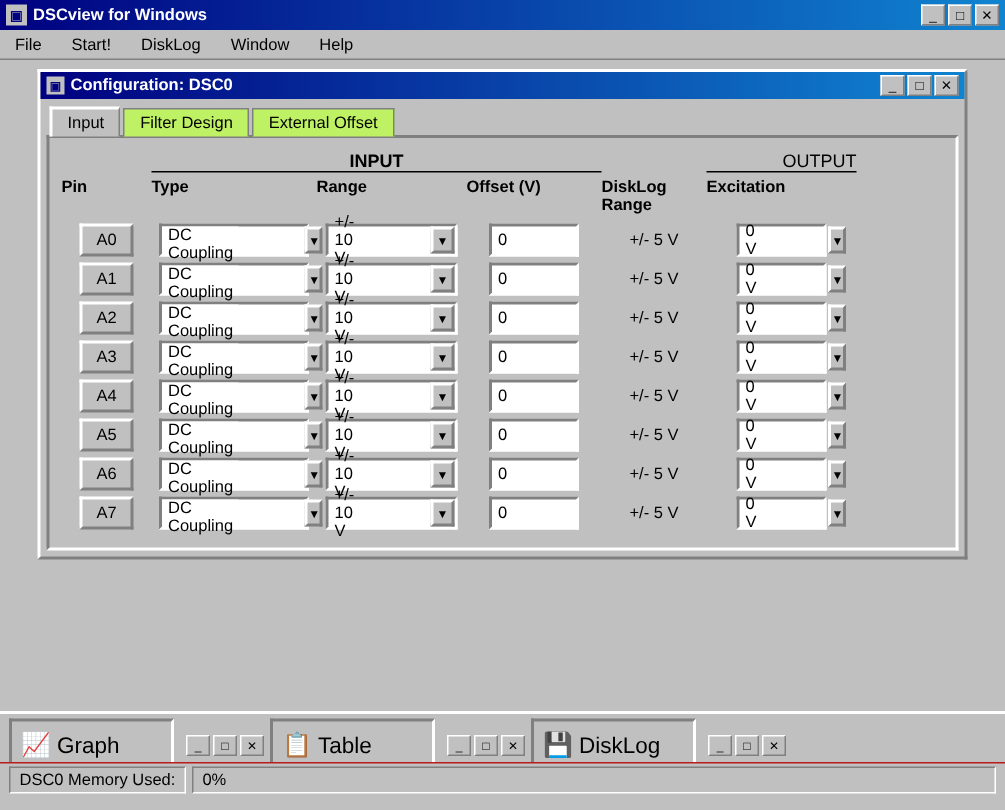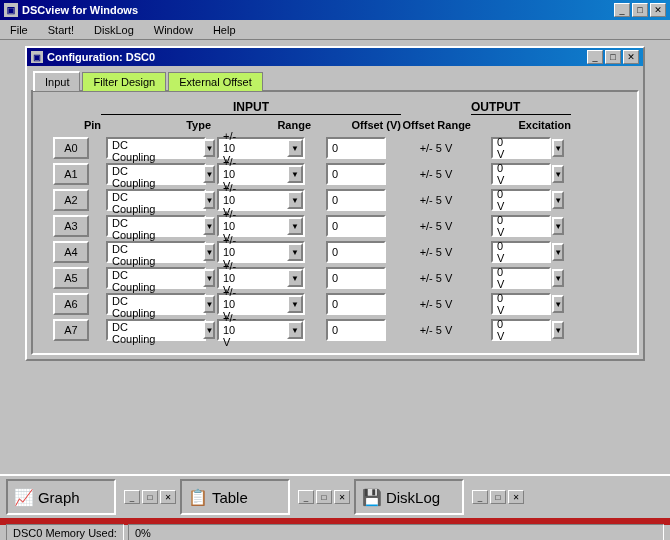--- a/index.html
+++ b/index.html
@@ -158,21 +158,21 @@
       border-color: #808080 #ffffff #ffffff #808080;
       padding: 8px;
       margin: 0 4px 4px;
     }
     .col-headers {
       display: grid;
       grid-template-columns: 60px 110px 100px 90px 70px 100px;
       margin-bottom: 4px;
     }
     .col-header {
-      text-align: right;
+      text-align: left;
       font-weight: bold;
       font-size: 11px;
       padding: 2px 0;
     }
 
     
     .data-row {
       display: grid;
       grid-template-columns: 60px 110px 100px 90px 70px 100px;
       align-items: center;
@@ -308,27 +308,27 @@
       font-size: 8px;
       display: flex;
       align-items: center;
       justify-content: center;
       cursor: pointer;
     }
 
     
     .status-bar {
       background: #c0c0c0;
-      border-top: 7px solid #b91c1c;
+      border-top: 1px solid #b91c1c;
       height: 22px;
       display: flex;
       align-items: center;
       padding: 0 6px;
       position: absolute;
-      bottom: 0;
+      bottom: 10px;
       left: 0;
       right: 0;
     }
     .status-segment {
       display: flex;
       align-items: center;
       border: 1px solid;
       border-color: #808080 #ffffff #ffffff #808080;
       padding: 0 6px;
       height: 18px;
@@ -389,29 +389,29 @@
         <span>External Offset</span>
       </div>
     </div>
 
     <div class="tab-content">
 
       <div style="display:grid; grid-template-columns: 60px 110px 100px 90px 70px 100px; margin-bottom:2px;">
         <div></div>
         <div style="grid-column:2/5; text-align:center; font-weight:bold; font-size:12px; border-bottom:1px solid #000;">INPUT</div>
         <div></div>
-        <div style="text-align:left; font-weight:bold; font-size:12px; border-bottom:1px solid #000;">OUTPUT</div>
+        <div style="text-align:right; font-weight:normal; font-size:12px; border-bottom:1px solid #000;">OUTPUT</div>
       </div>
 
       <div class="col-headers">
         <div class="col-header">Pin</div>
         <div class="col-header">Type</div>
         <div class="col-header">Range</div>
         <div class="col-header">Offset (V)</div>
-        <div class="col-header">Offset Range</div>
+        <div class="col-header">DiskLog Range</div>
         <div class="col-header">Excitation</div>
       </div>
 
       <div id="data-rows-container">
           <div class="data-row">
             <div class="pin-cell">
               <div class="pin-btn">A0</div>
             </div>
             <div class="type-cell">
               <div class="select-wrapper type-select">

